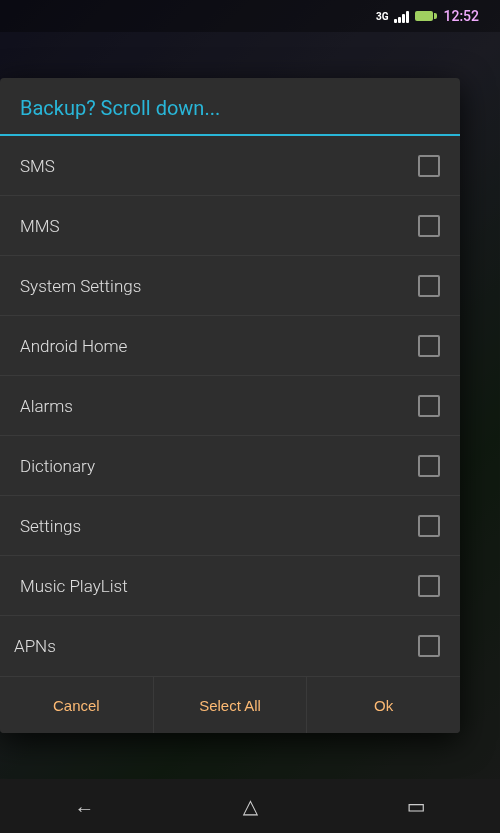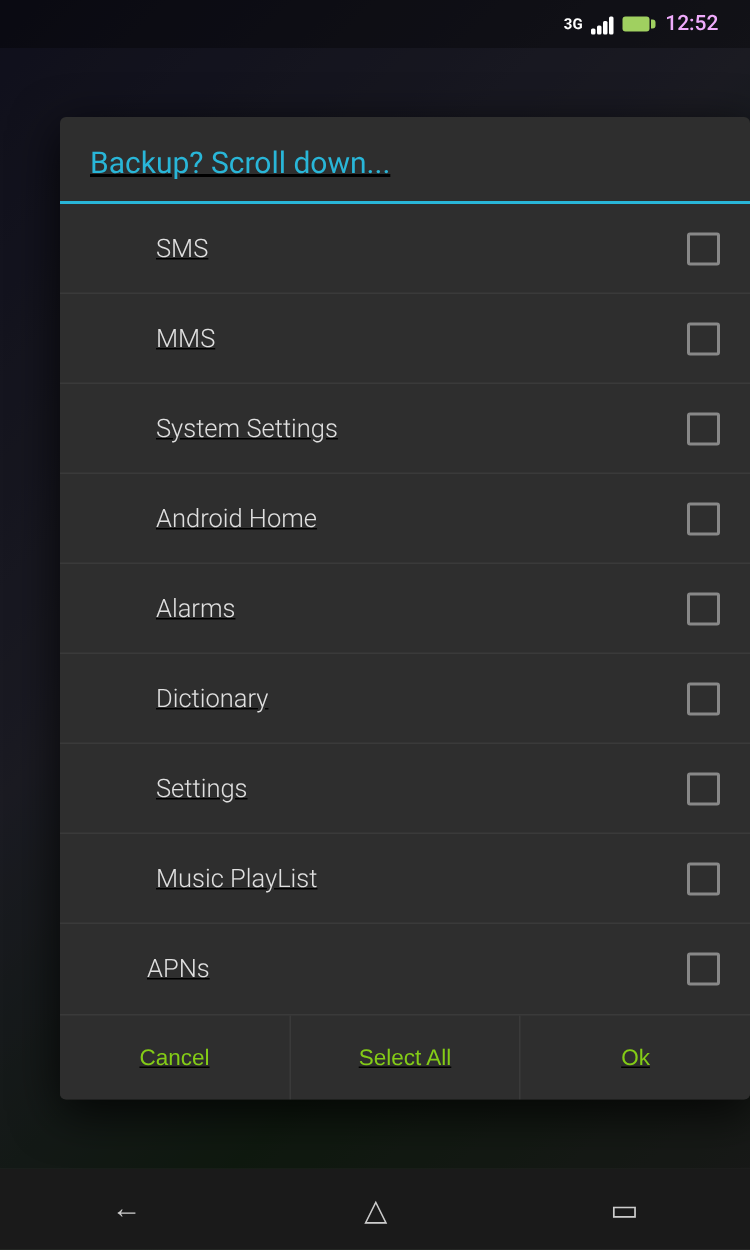--- a/index.html
+++ b/index.html
@@ -70,24 +70,23 @@
       font-weight: bold;
     }
 
     
     .dialog-overlay {
       position: absolute;
       top: 32px;
       left: 0; right: 0; bottom: 54px;
       display: flex;
       align-items: center;
-      justify-content: flex-end;
+      justify-content: flex-start;
       z-index: 5;
       background: rgba(0,0,0,0.4);
-      text-decoration: underline;
     }
 
     .dialog {
       width: 460px;
       background: #2e2e2e;
       border-radius: 4px;
       overflow: hidden;
       box-shadow: 0 8px 32px rgba(0,0,0,0.8);
     }
 
@@ -115,21 +114,20 @@
 
     .dialog-list-item:last-child {
       border-bottom: none;
       padding-left: 14px;
     }
 
     .item-label {
       color: #e0e0e0;
       font-size: 17px;
       font-weight: 300;
-      margin-left: 44px;
     }
 
     
     .checkbox {
       width: 22px;
       height: 22px;
       border: 2px solid #888;
       border-radius: 2px;
       background: transparent;
       flex-shrink: 0;
@@ -140,21 +138,21 @@
       display: flex;
       border-top: 1px solid #3a3a3a;
       background: #2e2e2e;
     }
 
     .dialog-btn {
       flex: 1;
       height: 56px;
       background: transparent;
       border: none;
-      color: #84cc16;
+      color: #fdba74;
       font-size: 15px;
       cursor: pointer;
       font-weight: 400;
       border-right: 1px solid #3a3a3a;
     }
 
     .dialog-btn:last-child {
       border-right: none;
     }
 

